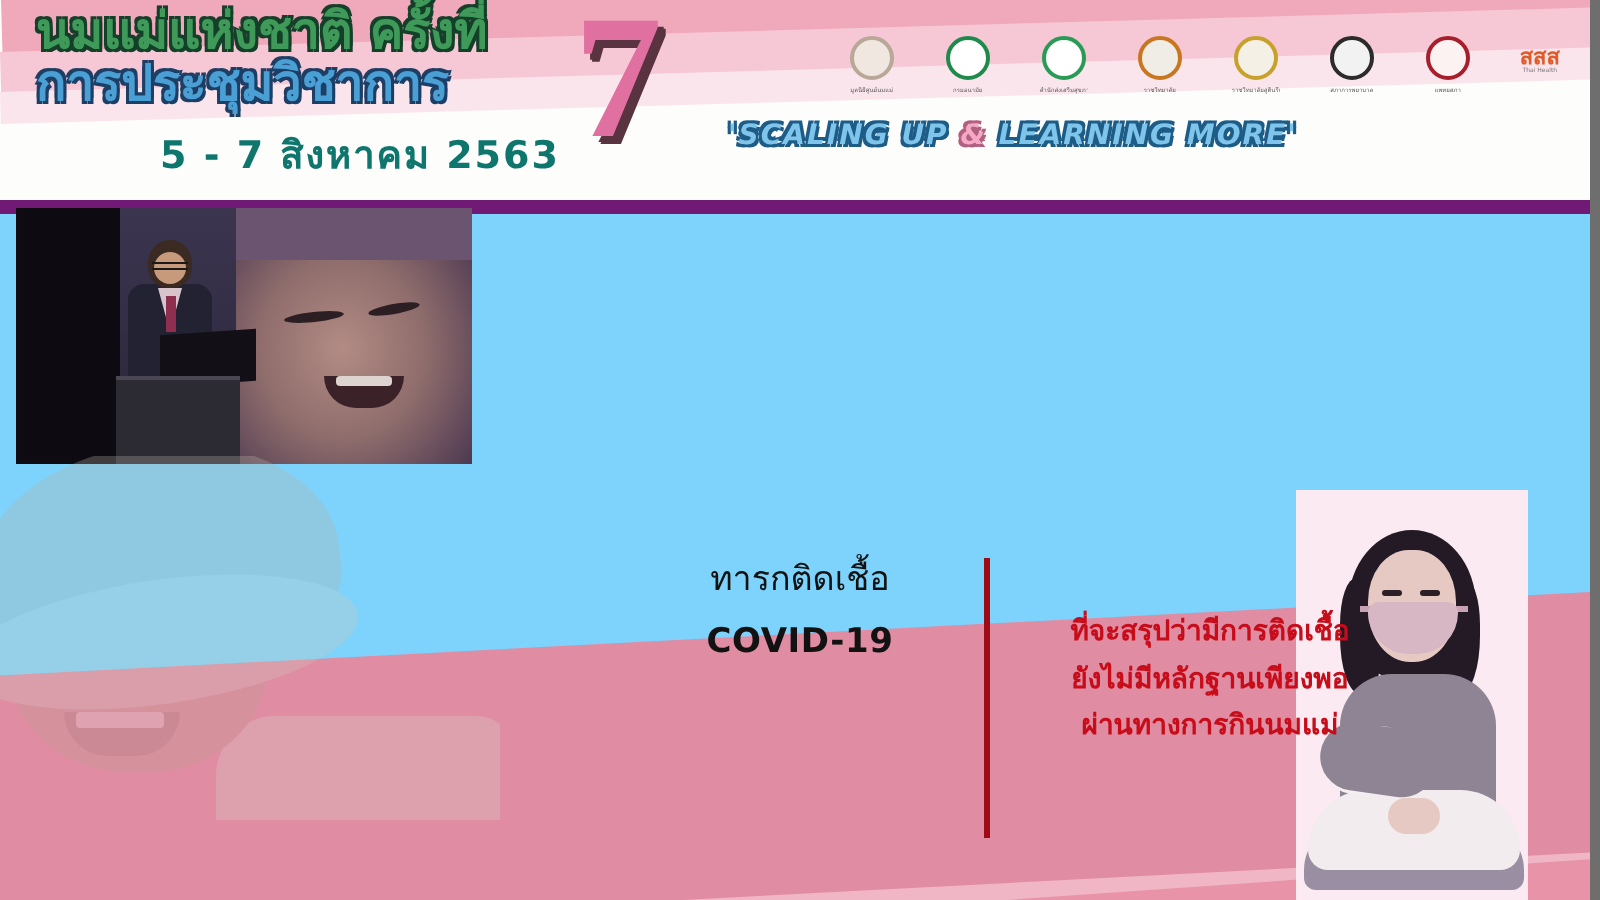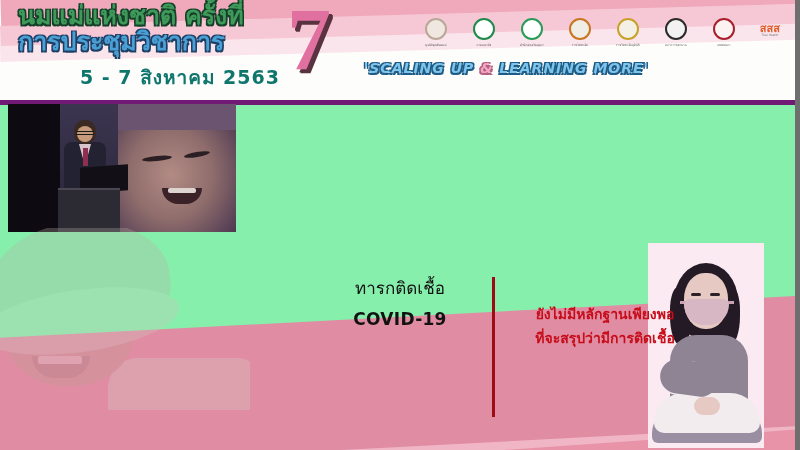--- a/index.html
+++ b/index.html
@@ -114,22 +114,22 @@
   .logo-sss {
     font-family:"DejaVu Sans", sans-serif;
     font-size:11px; font-weight:bold; color:#e05b28;
     line-height:1; text-align:center;
   }
   .logo-sss small { display:block; font-size:3px; color:#777; font-weight:normal; }
 
   
   #page {
     position:absolute; left:0; top:100px; width:795px; height:310px;
-    background:#86efac;
-    border-top:5px solid #701a75;
+    background:#7dd3fc;
+    border-top:7px solid #701a75;
   }
 
   
   #bottom-band {
     position:absolute; left:-40px; bottom:-60px;
     width:900px; height:130px;
     background:#e08ca3;
     transform:rotate(-3.0deg);
     transform-origin:0 100%;
   }
@@ -398,22 +398,23 @@
         <div id="il-body"></div>
         <div id="il-legs"></div>
         <div id="il-lap"></div>
         <div id="il-baby"></div>
         <div id="il-baby-head"></div>
         <div id="il-arm"></div>
         <div id="il-hand"></div>
       </div>
 
       <div id="answer">
+        <div>ที่จะสรุปว่ามีการติดเชื้อ</div>
         <div>ยังไม่มีหลักฐานเพียงพอ</div>
-        <div>ที่จะสรุปว่ามีการติดเชื้อ</div>
+        <div>ผ่านทางการกินนมแม่</div>
       </div>
 
     </div>
 
     <div id="video">
       <div id="v-dark-left"></div>
       <div id="v-stage"></div>
       <div id="v-baby">
         <div id="v-baby-top"></div>
         <div id="v-baby-eye1"></div>

